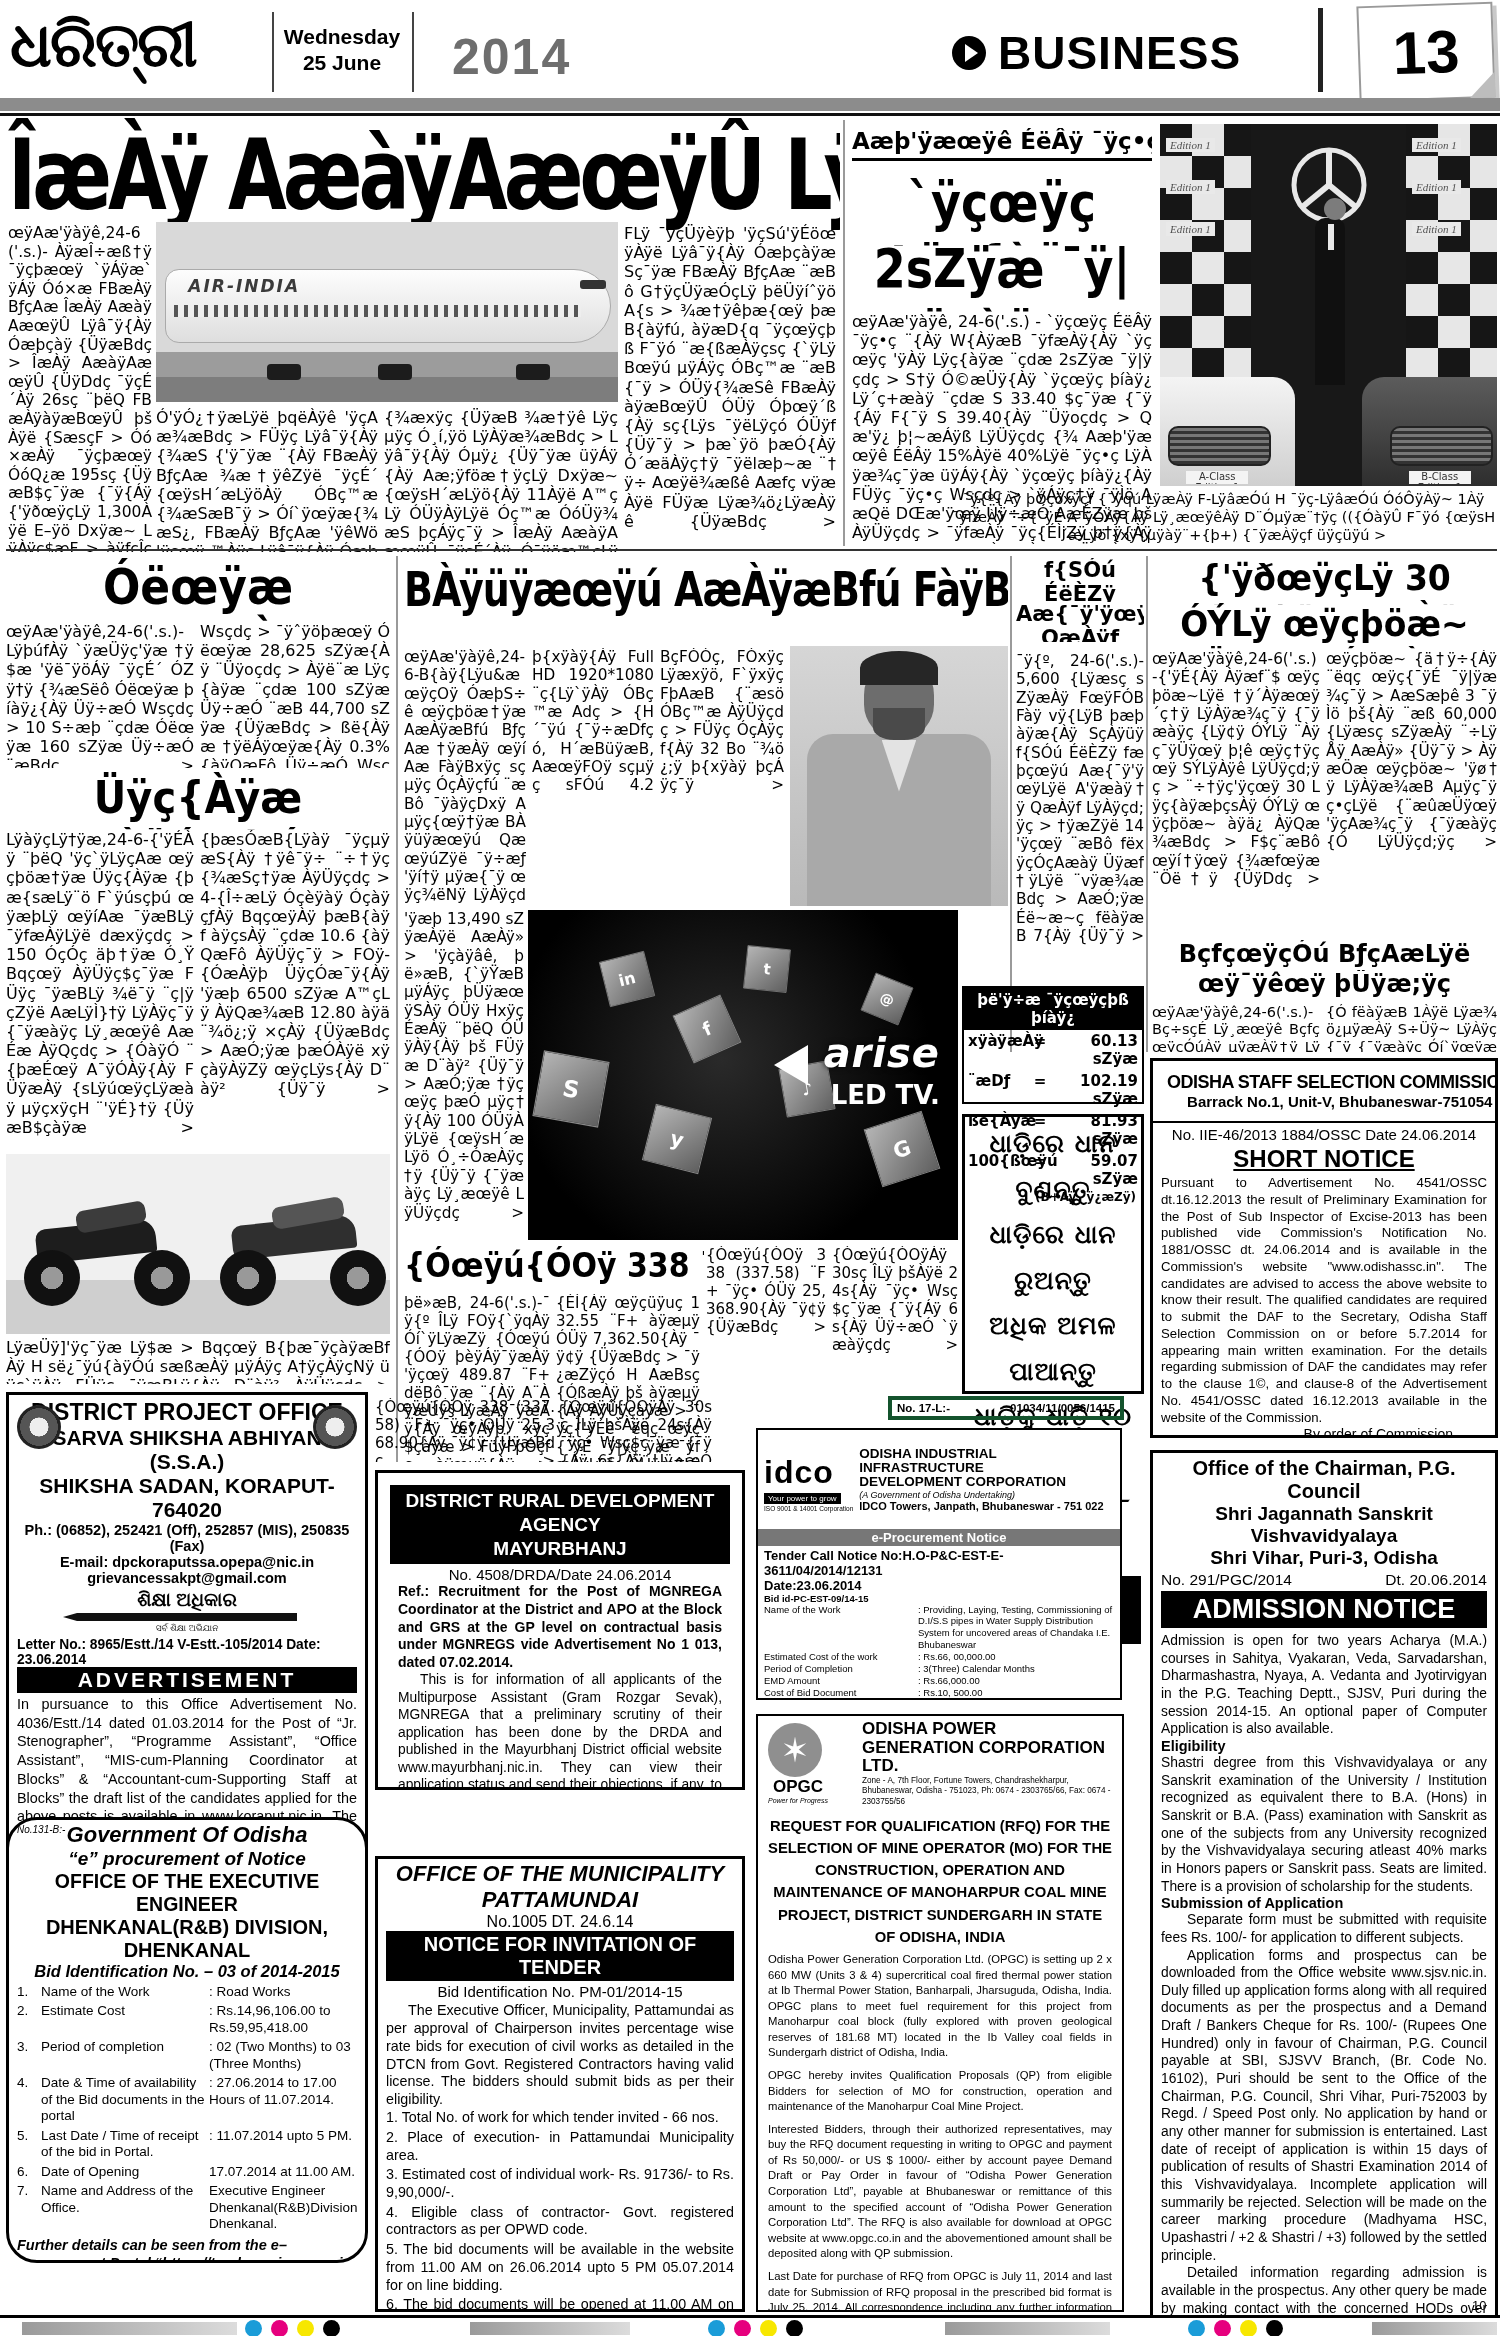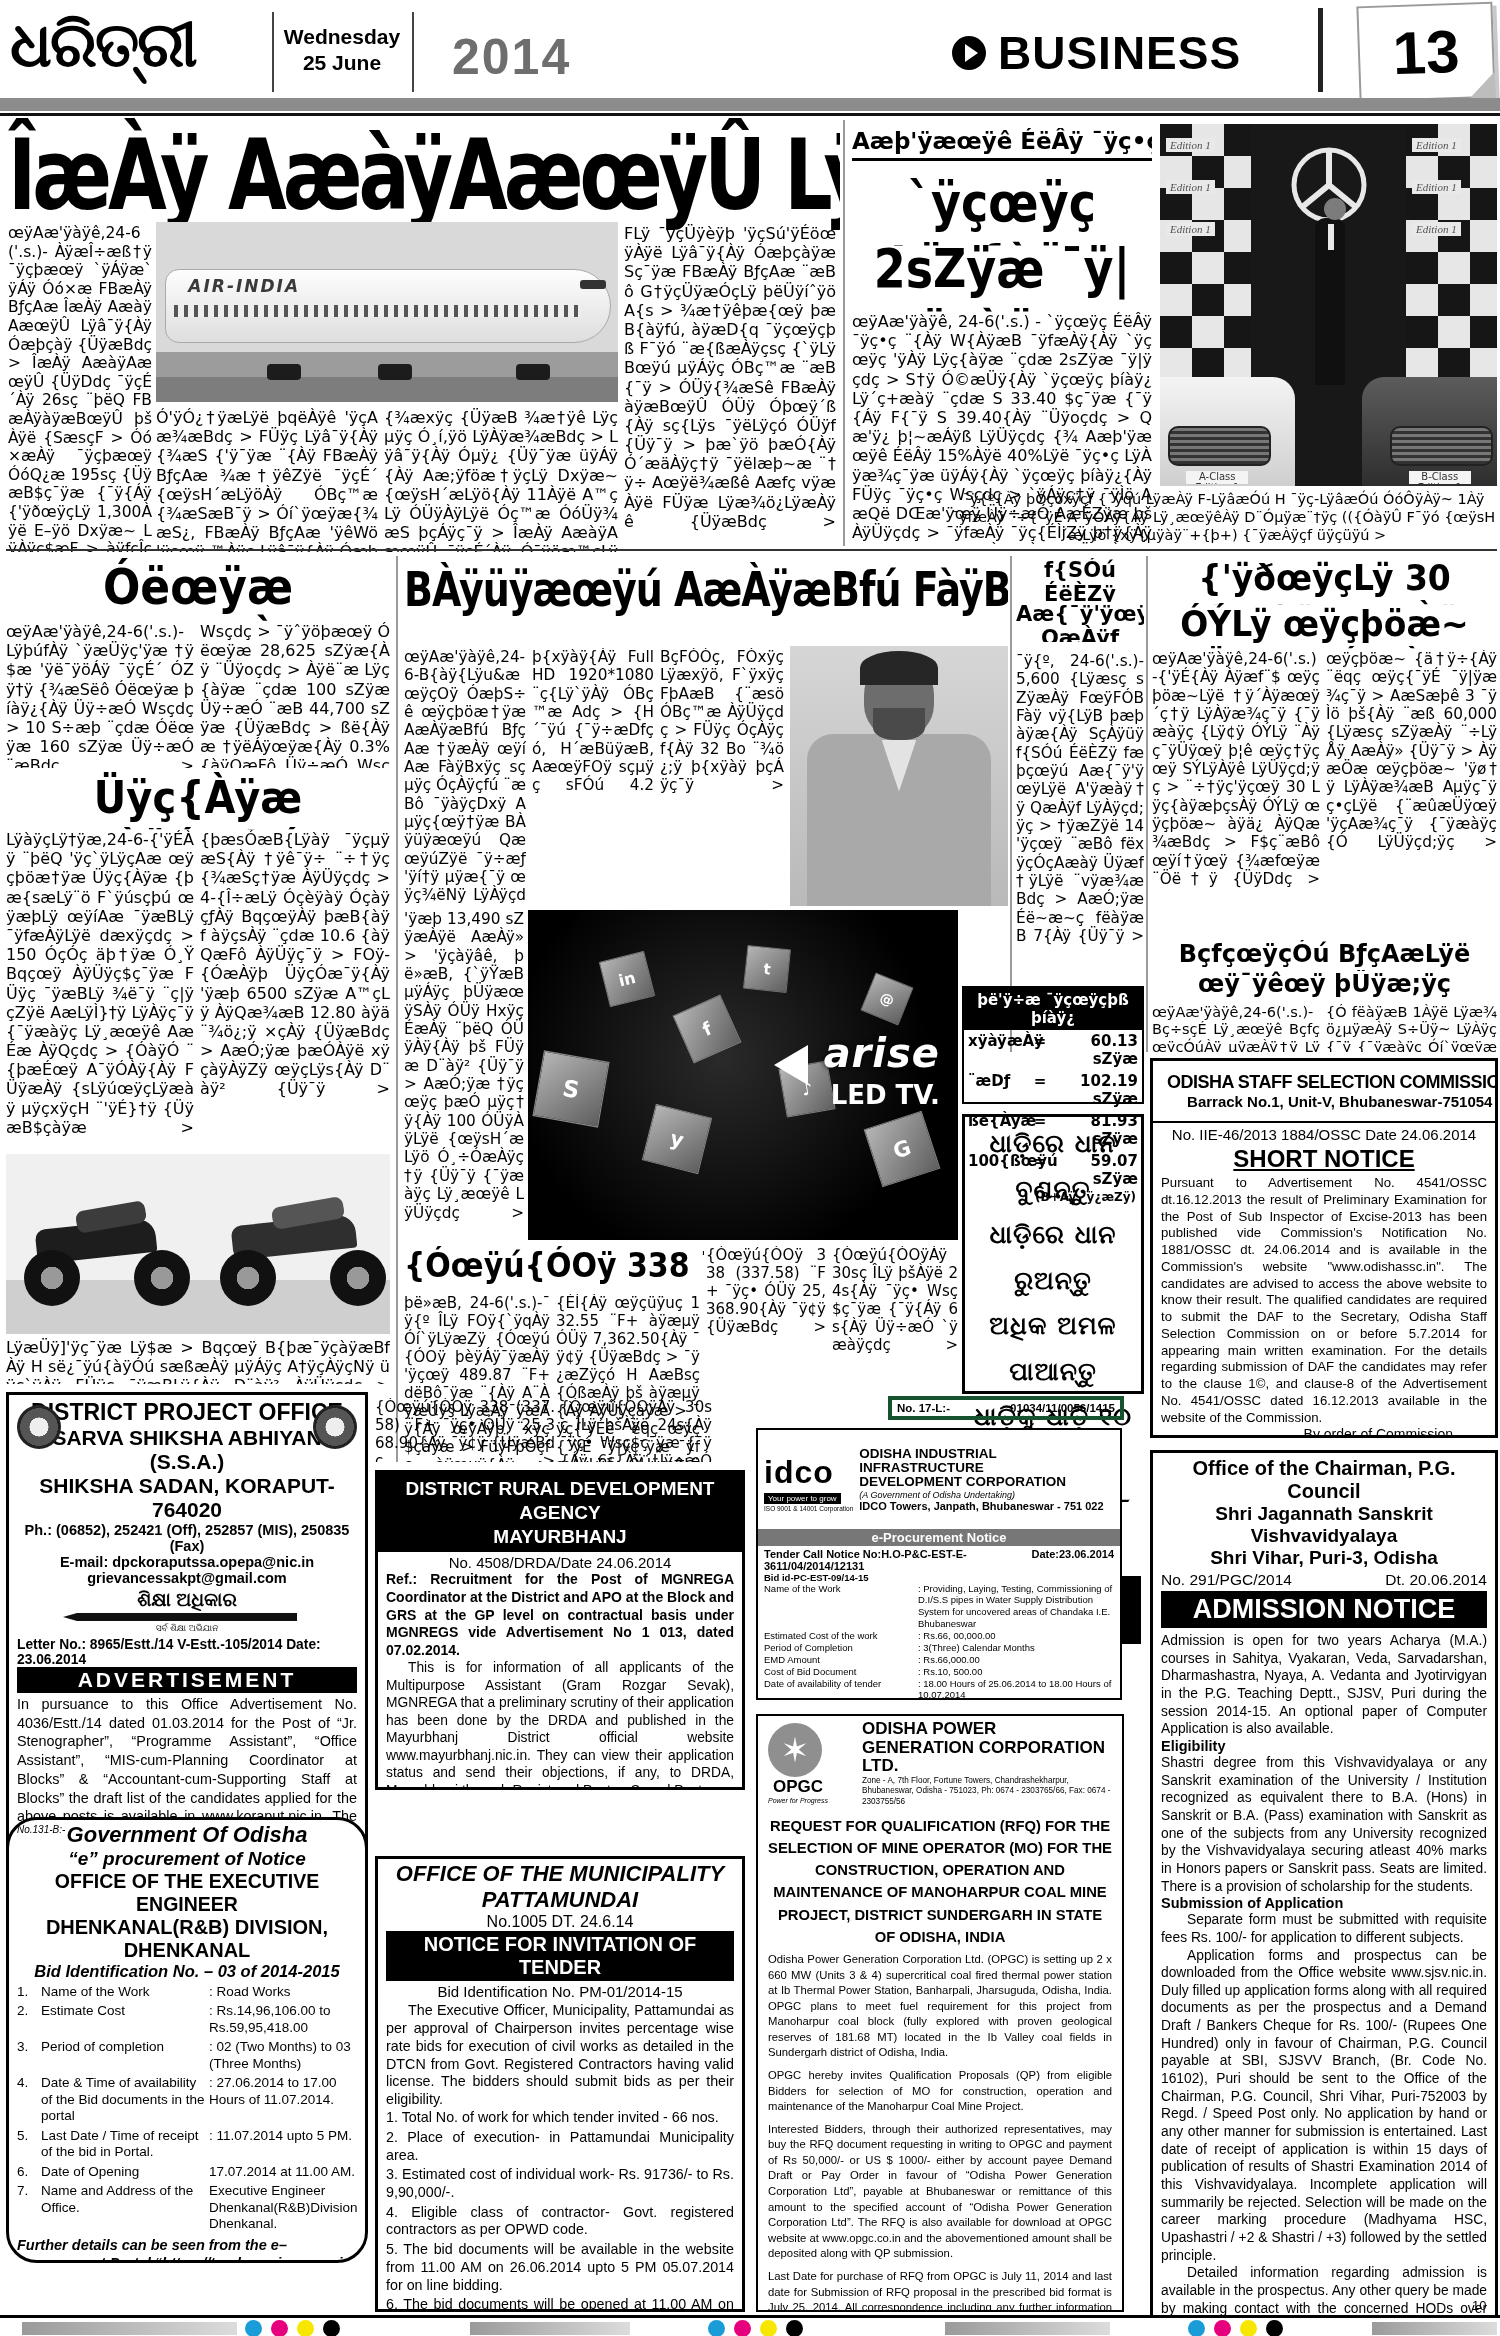--- a/index.html
+++ b/index.html
@@ -389,21 +389,21 @@
           <span class="v">Executive Engineer Dhenkanal(R&amp;B)Division Dhenkanal.</span>
         </div>
       </div>
     <div class="b i" style="font-size:14.5px;line-height:1.25;">Further details can be seen from the e–procurement Portal “https://tendersorissa.gov.in.</div>
 
   </div>
 
   <div class="abs garble" style="left:375px;top:1398px;width:180px;height:64px;font-size:15px;">{Óœÿú{ÓOÿ 338 (337.58) ¨F+ ¯ÿç• ÓÜÿ 25,368.90{Àÿ ¯ÿ¢ÿ {ÜÿæBdç &gt;</div>
   <div class="abs garble" style="left:560px;top:1398px;width:152px;height:64px;font-size:15px;">{Óœÿú{ÓOÿÀÿ 30sç ÎLÿ þšÀÿë 24s{Àÿ ¯ÿç• Wsç$ç¯ÿæ {¯ÿ{Áÿ 6s{Àÿ Üÿ÷æÓ `ÿæàÿçdç &gt;</div>
 
-  <div class="noticebox" style="left:375px;top:1470px;width:370px;height:320px;padding:0;">
+  <div class="noticebox" style="left:375px;top:1470px;width:370px;height:320px;padding:12px;">
     <div class="bar" style="font-size:19px;padding:4px 0;line-height:1.25;">
       <div>DISTRICT RURAL DEVELOPMENT AGENCY</div>
       <div>MAYURBHANJ</div>
     </div>
     <div style="padding:2px 8px;">
       <div class="ctr" style="font-size:15px;">No. 4508/DRDA/Date 24.06.2014</div>
       <div class="b jus" style="font-size:14px;line-height:1.26;">Ref.: Recruitment for the Post of MGNREGA Coordinator at the District and APO at the Block and GRS at the GP level on contractual basis under MGNREGS vide Advertisement No 1 013, dated 07.02.2014.</div>
       <div class="jus" style="font-size:13.8px;line-height:1.27;text-indent:22px;">This is for information of all applicants of the Multipurpose Assistant (Gram Rozgar Sevak), MGNREGA that a preliminary scrutiny of their application has been done by the DRDA and published in the Mayurbhanj District official website www.mayurbhanj.nic.in. They can view their application status and send their objections, if any, to DRDA, Mayurbhanj through Registered Post or Speed Post.</div>
       <div class="jus" style="font-size:13.8px;line-height:1.27;text-indent:22px;">The last date for receiving objection is 10.07.2014. Objection received through any other mode or after due date shall not be entertained.</div>
 
@@ -442,21 +442,21 @@
       </div>
       <div style="flex:1;">
         <div class="b" style="font-size:13.5px;line-height:1.05;">ODISHA INDUSTRIAL INFRASTRUCTURE</div>
         <div class="b" style="font-size:13.5px;line-height:1.05;">DEVELOPMENT CORPORATION</div>
         <div class="i" style="font-size:9px;">(A Government of Odisha Undertaking)</div>
         <div class="b" style="font-size:11px;">IDCO Towers, Janpath, Bhubaneswar - 751 022</div>
       </div>
     </div>
     <div class="bar" style="background:#777;font-size:13px;padding:1px 0;">e-Procurement Notice</div>
     <div style="padding:2px 6px;">
-      <div style="display:flex;justify-content:space-between;font-size:11px;font-weight:bold;">
+      <div style="display:flex;justify-content:space-between;font-size:13px;font-weight:bold;flex-direction:column;">
         <span>Tender Call Notice No:H.O-P&amp;C-EST-E-3611/04/2014/12131</span>
         <span>Date:23.06.2014</span>
       </div>
       <div class="b" style="font-size:9.5px;">Bid id-PC-EST-09/14-15</div>
       <div>
           <div class="kv">
             <span class="l">Name of the Work</span>
             <span class="v">Providing, Laying, Testing, Commissioning of D.I/S.S pipes in Water Supply Distribution System for uncovered areas of Chandaka I.E. Bhubaneswar</span>
           </div>
           <div class="kv">

